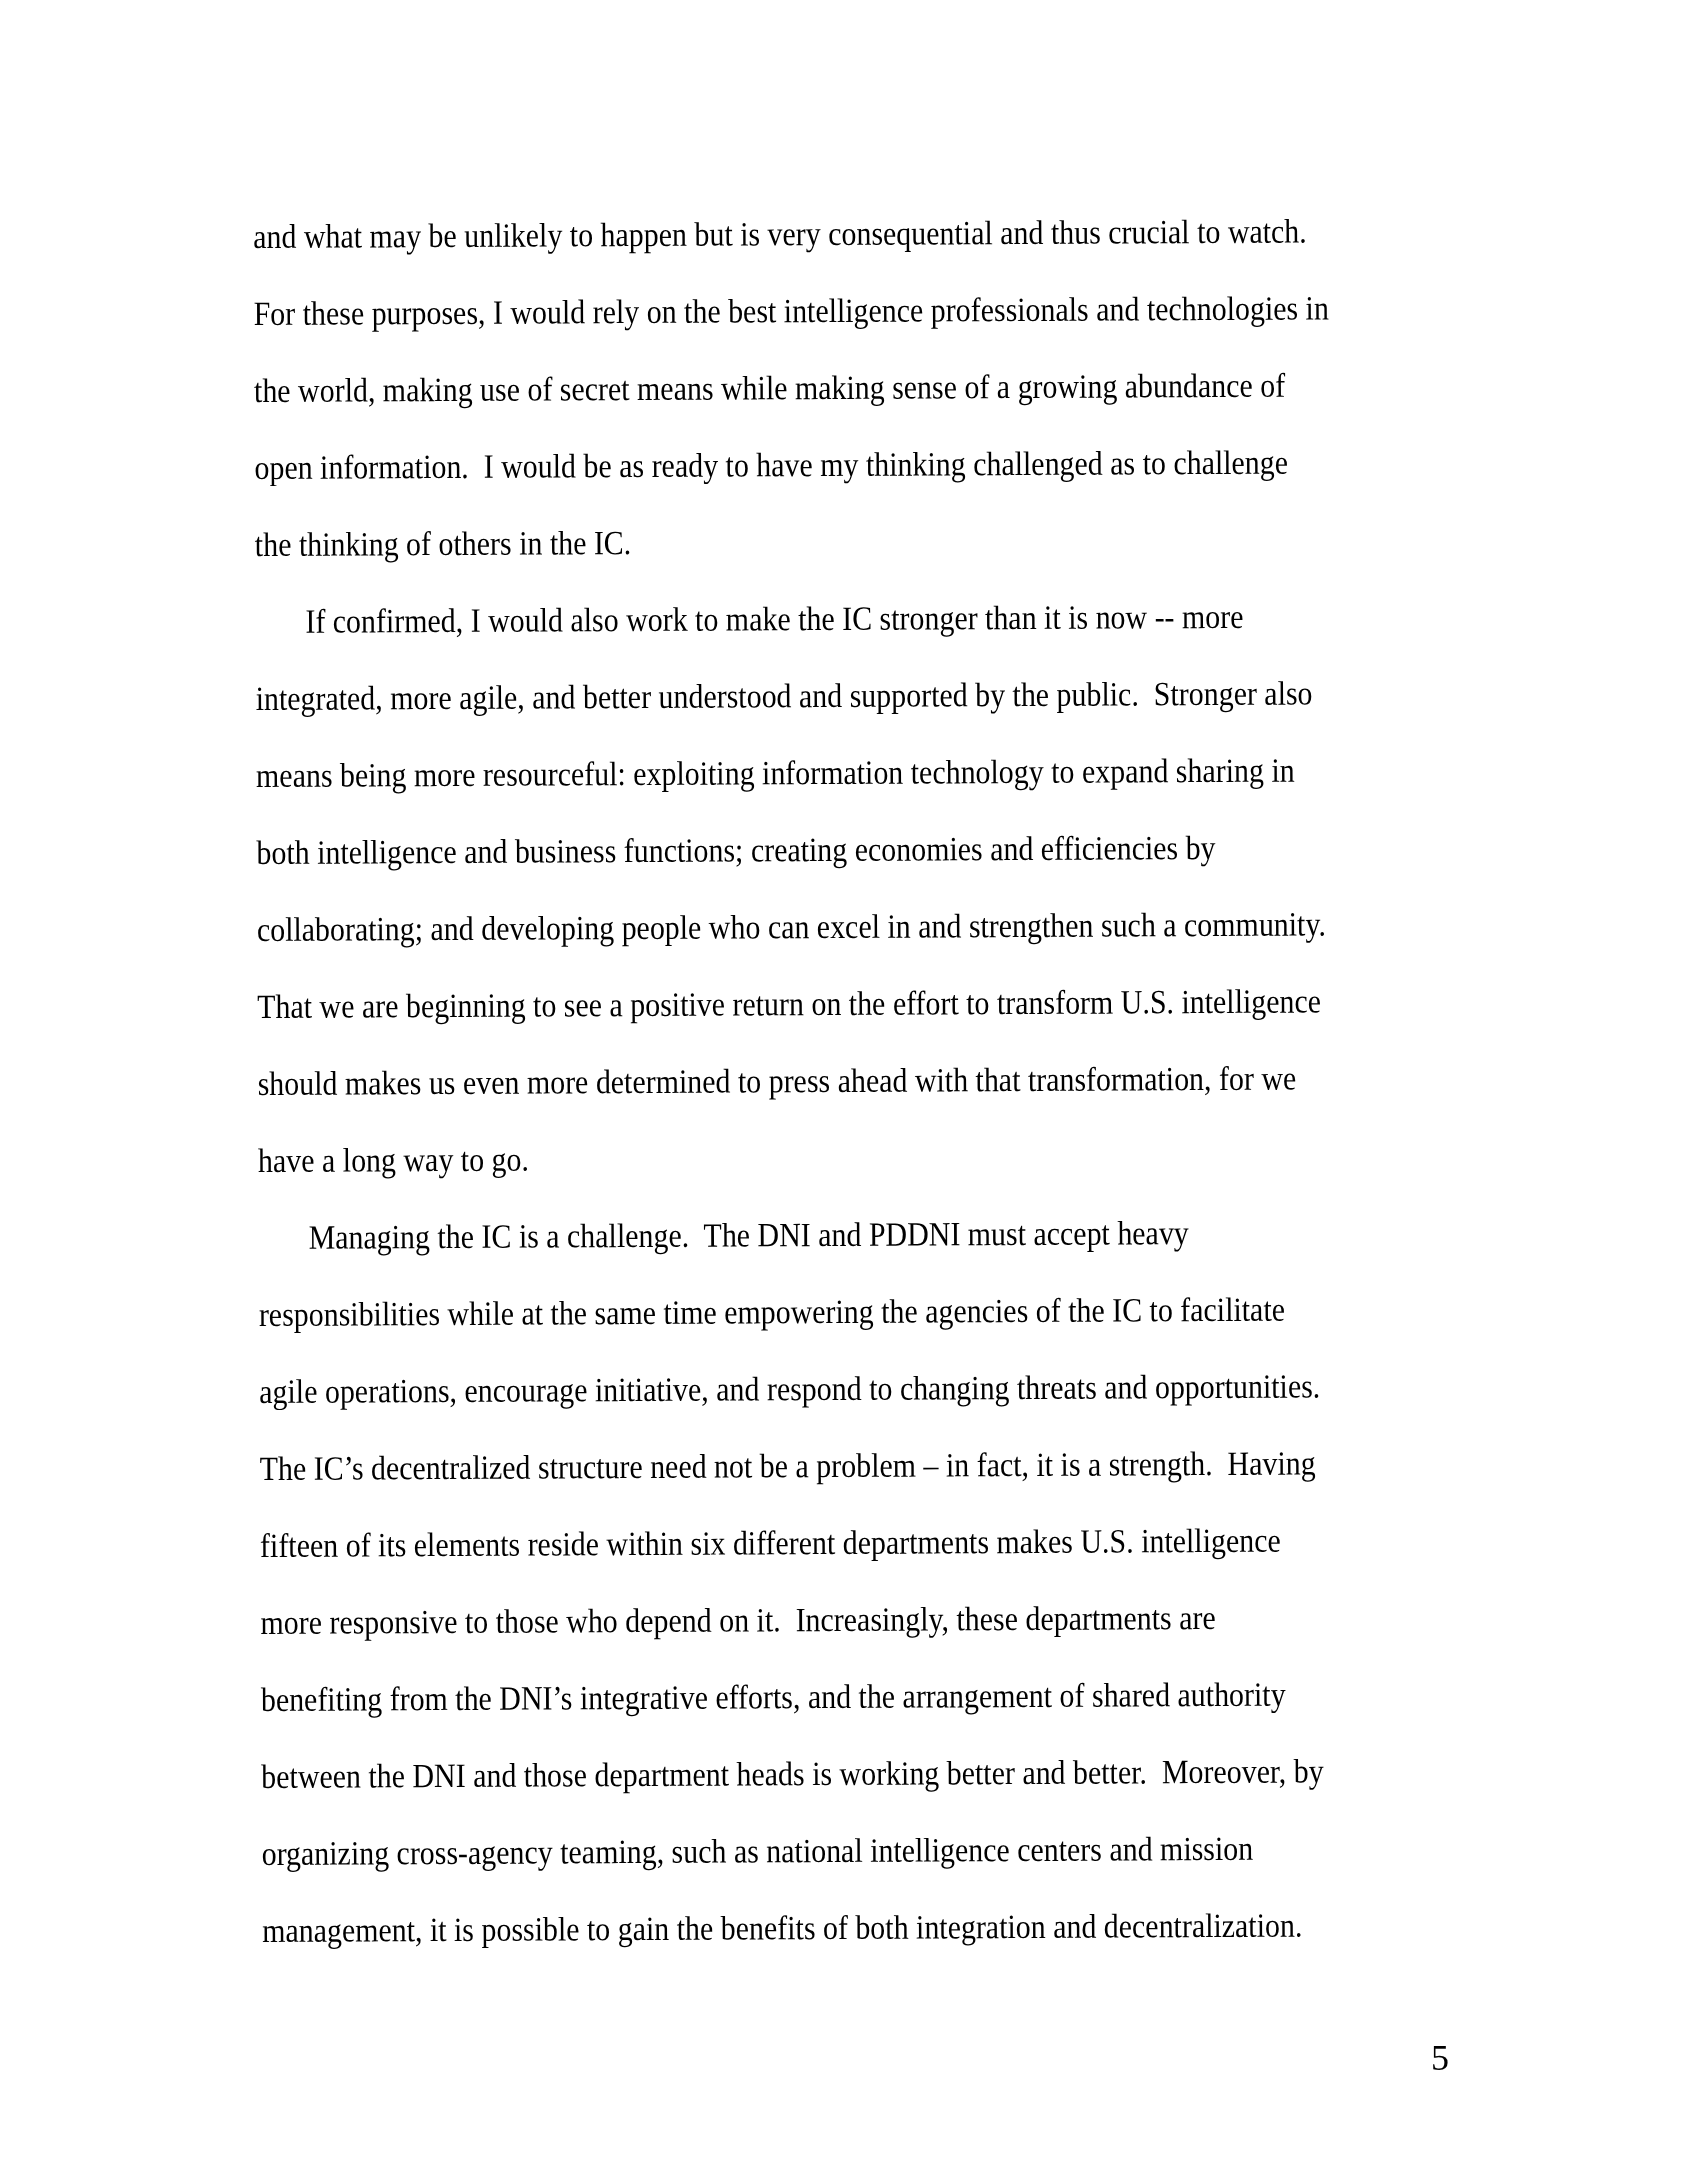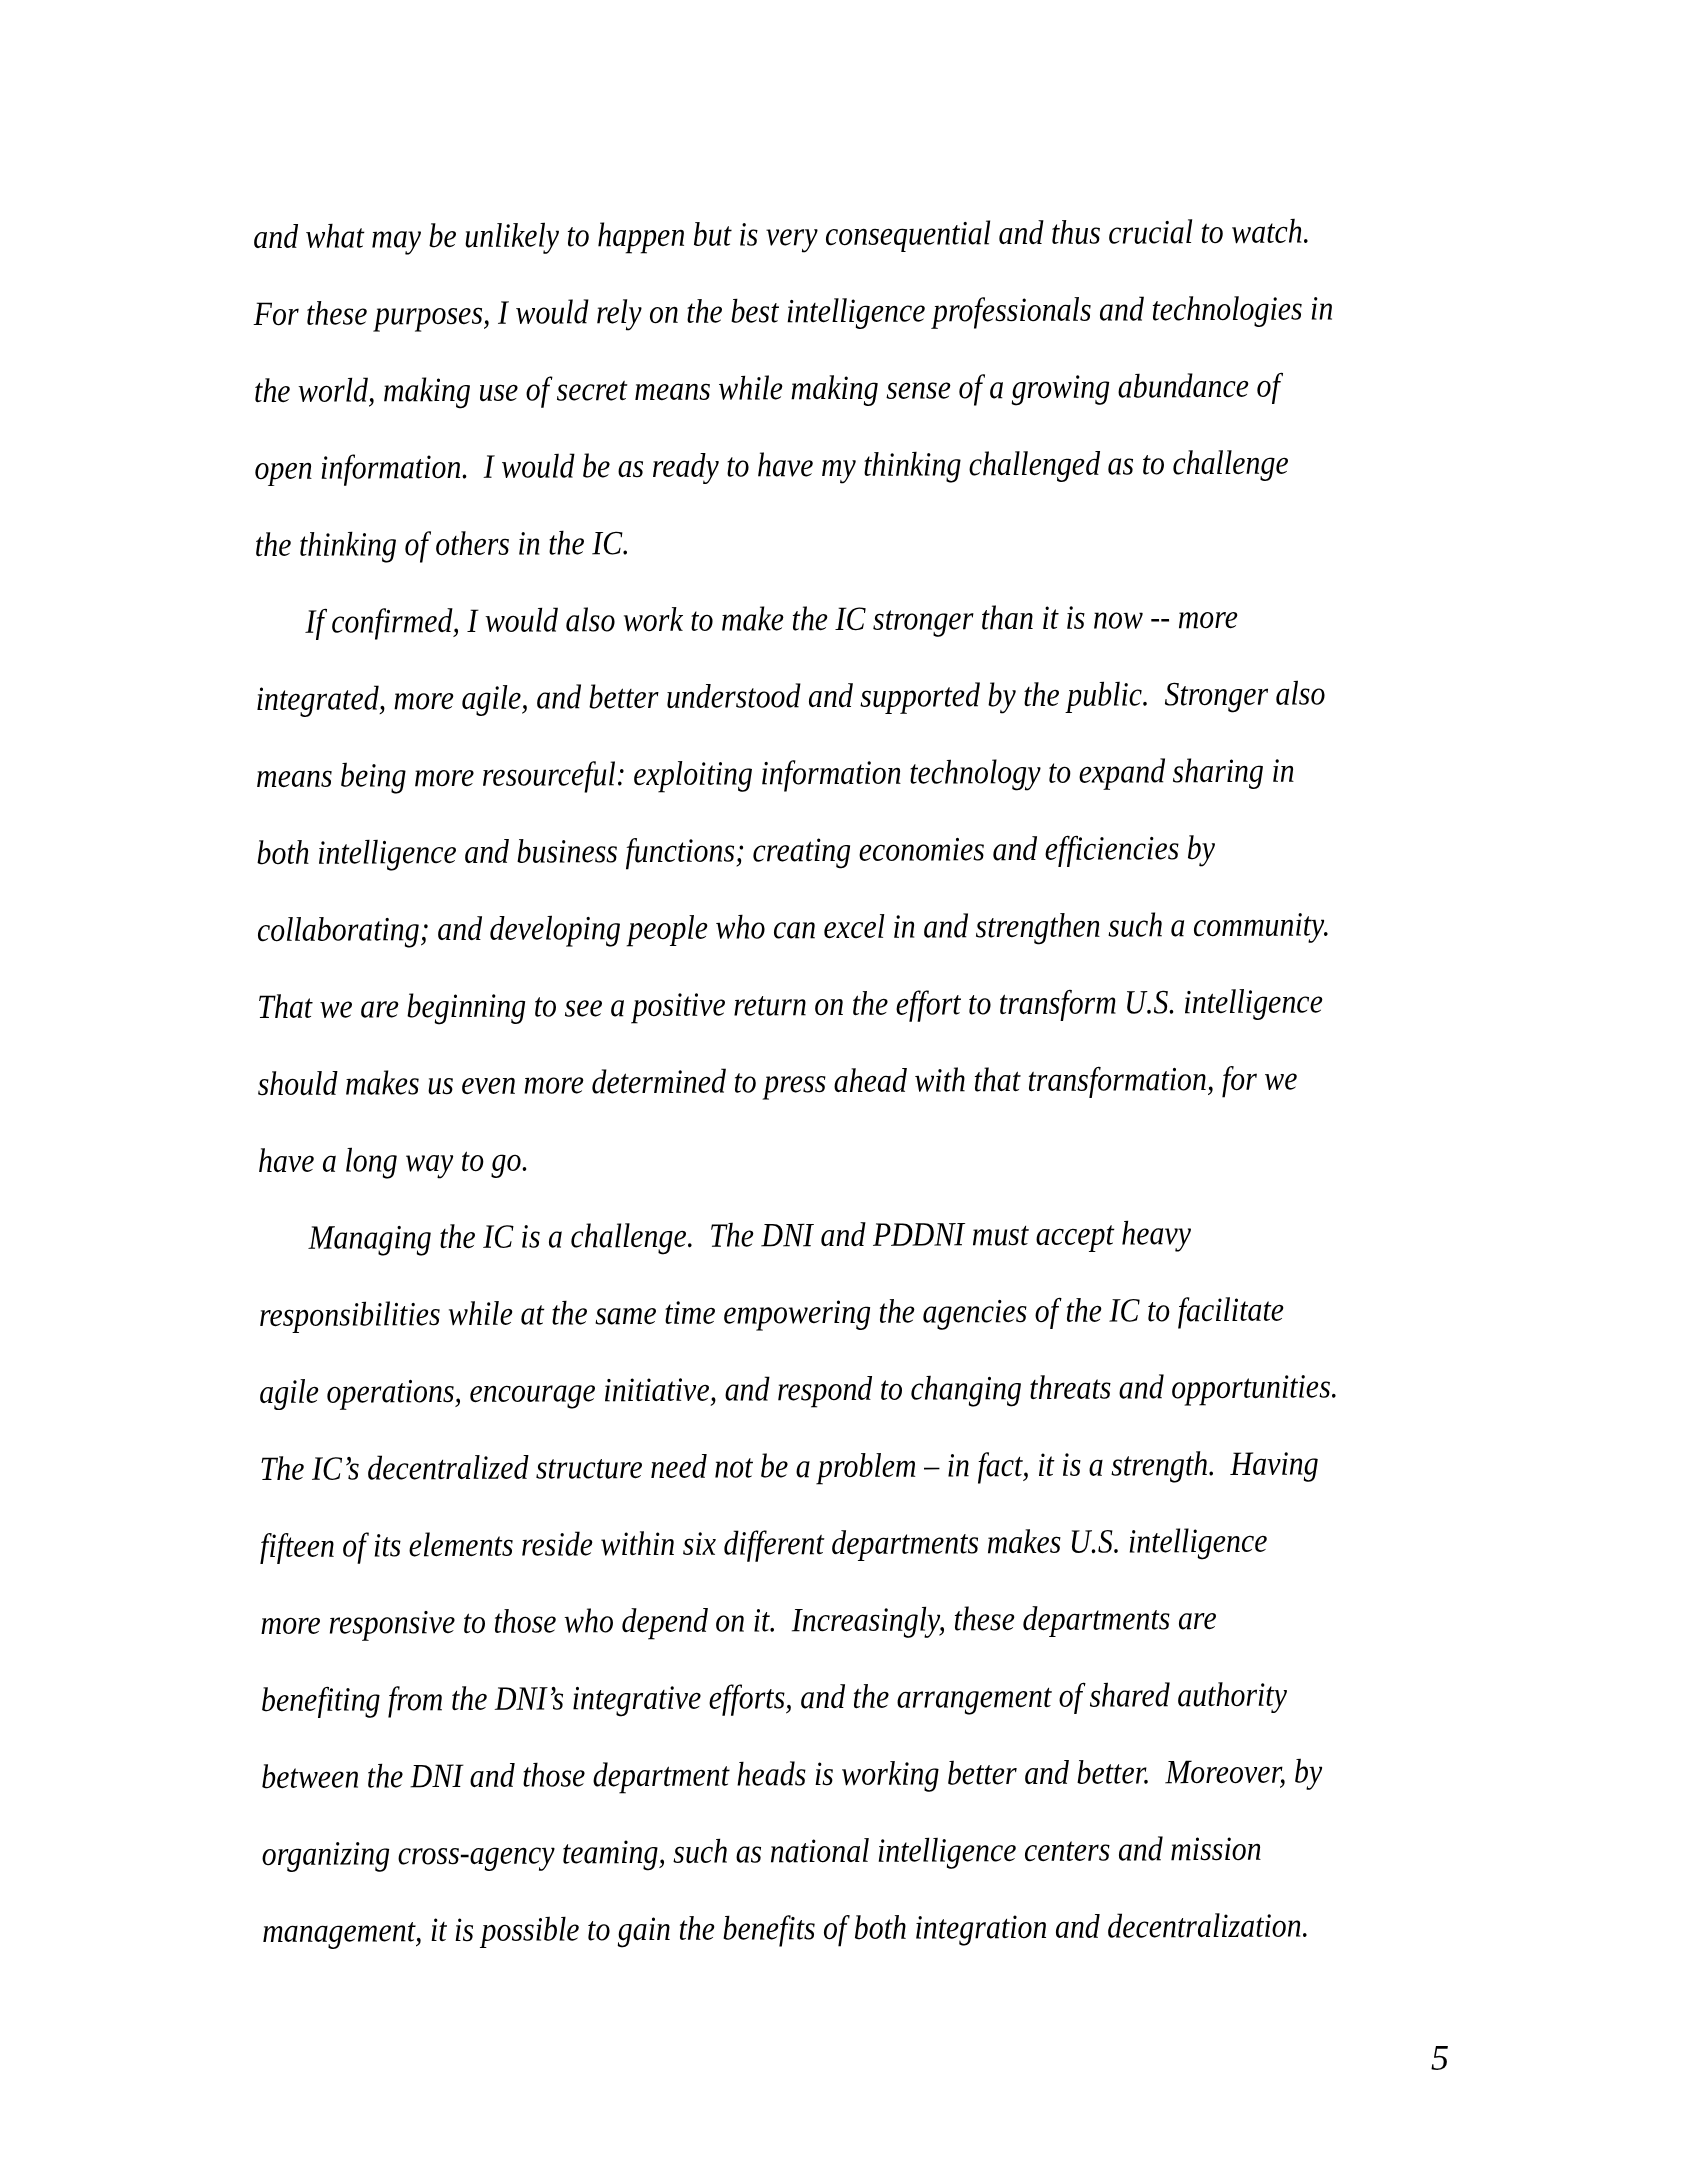--- a/index.html
+++ b/index.html
@@ -8,21 +8,20 @@
     background: #e8e8e8;
   }
   .page {
     position: relative;
     width: 1692px;
     height: 2183px;
     background: #ffffff;
     overflow: hidden;
     font-family: "Liberation Serif", "DejaVu Serif", serif;
     color: #000000;
-    font-style: italic;
   }
   .text-block {
     position: absolute;
     left: 253px;
     top: 198px;
     width: 1320px;
     transform: rotate(-0.3deg);
     transform-origin: 0 0;
   }
   .line {

